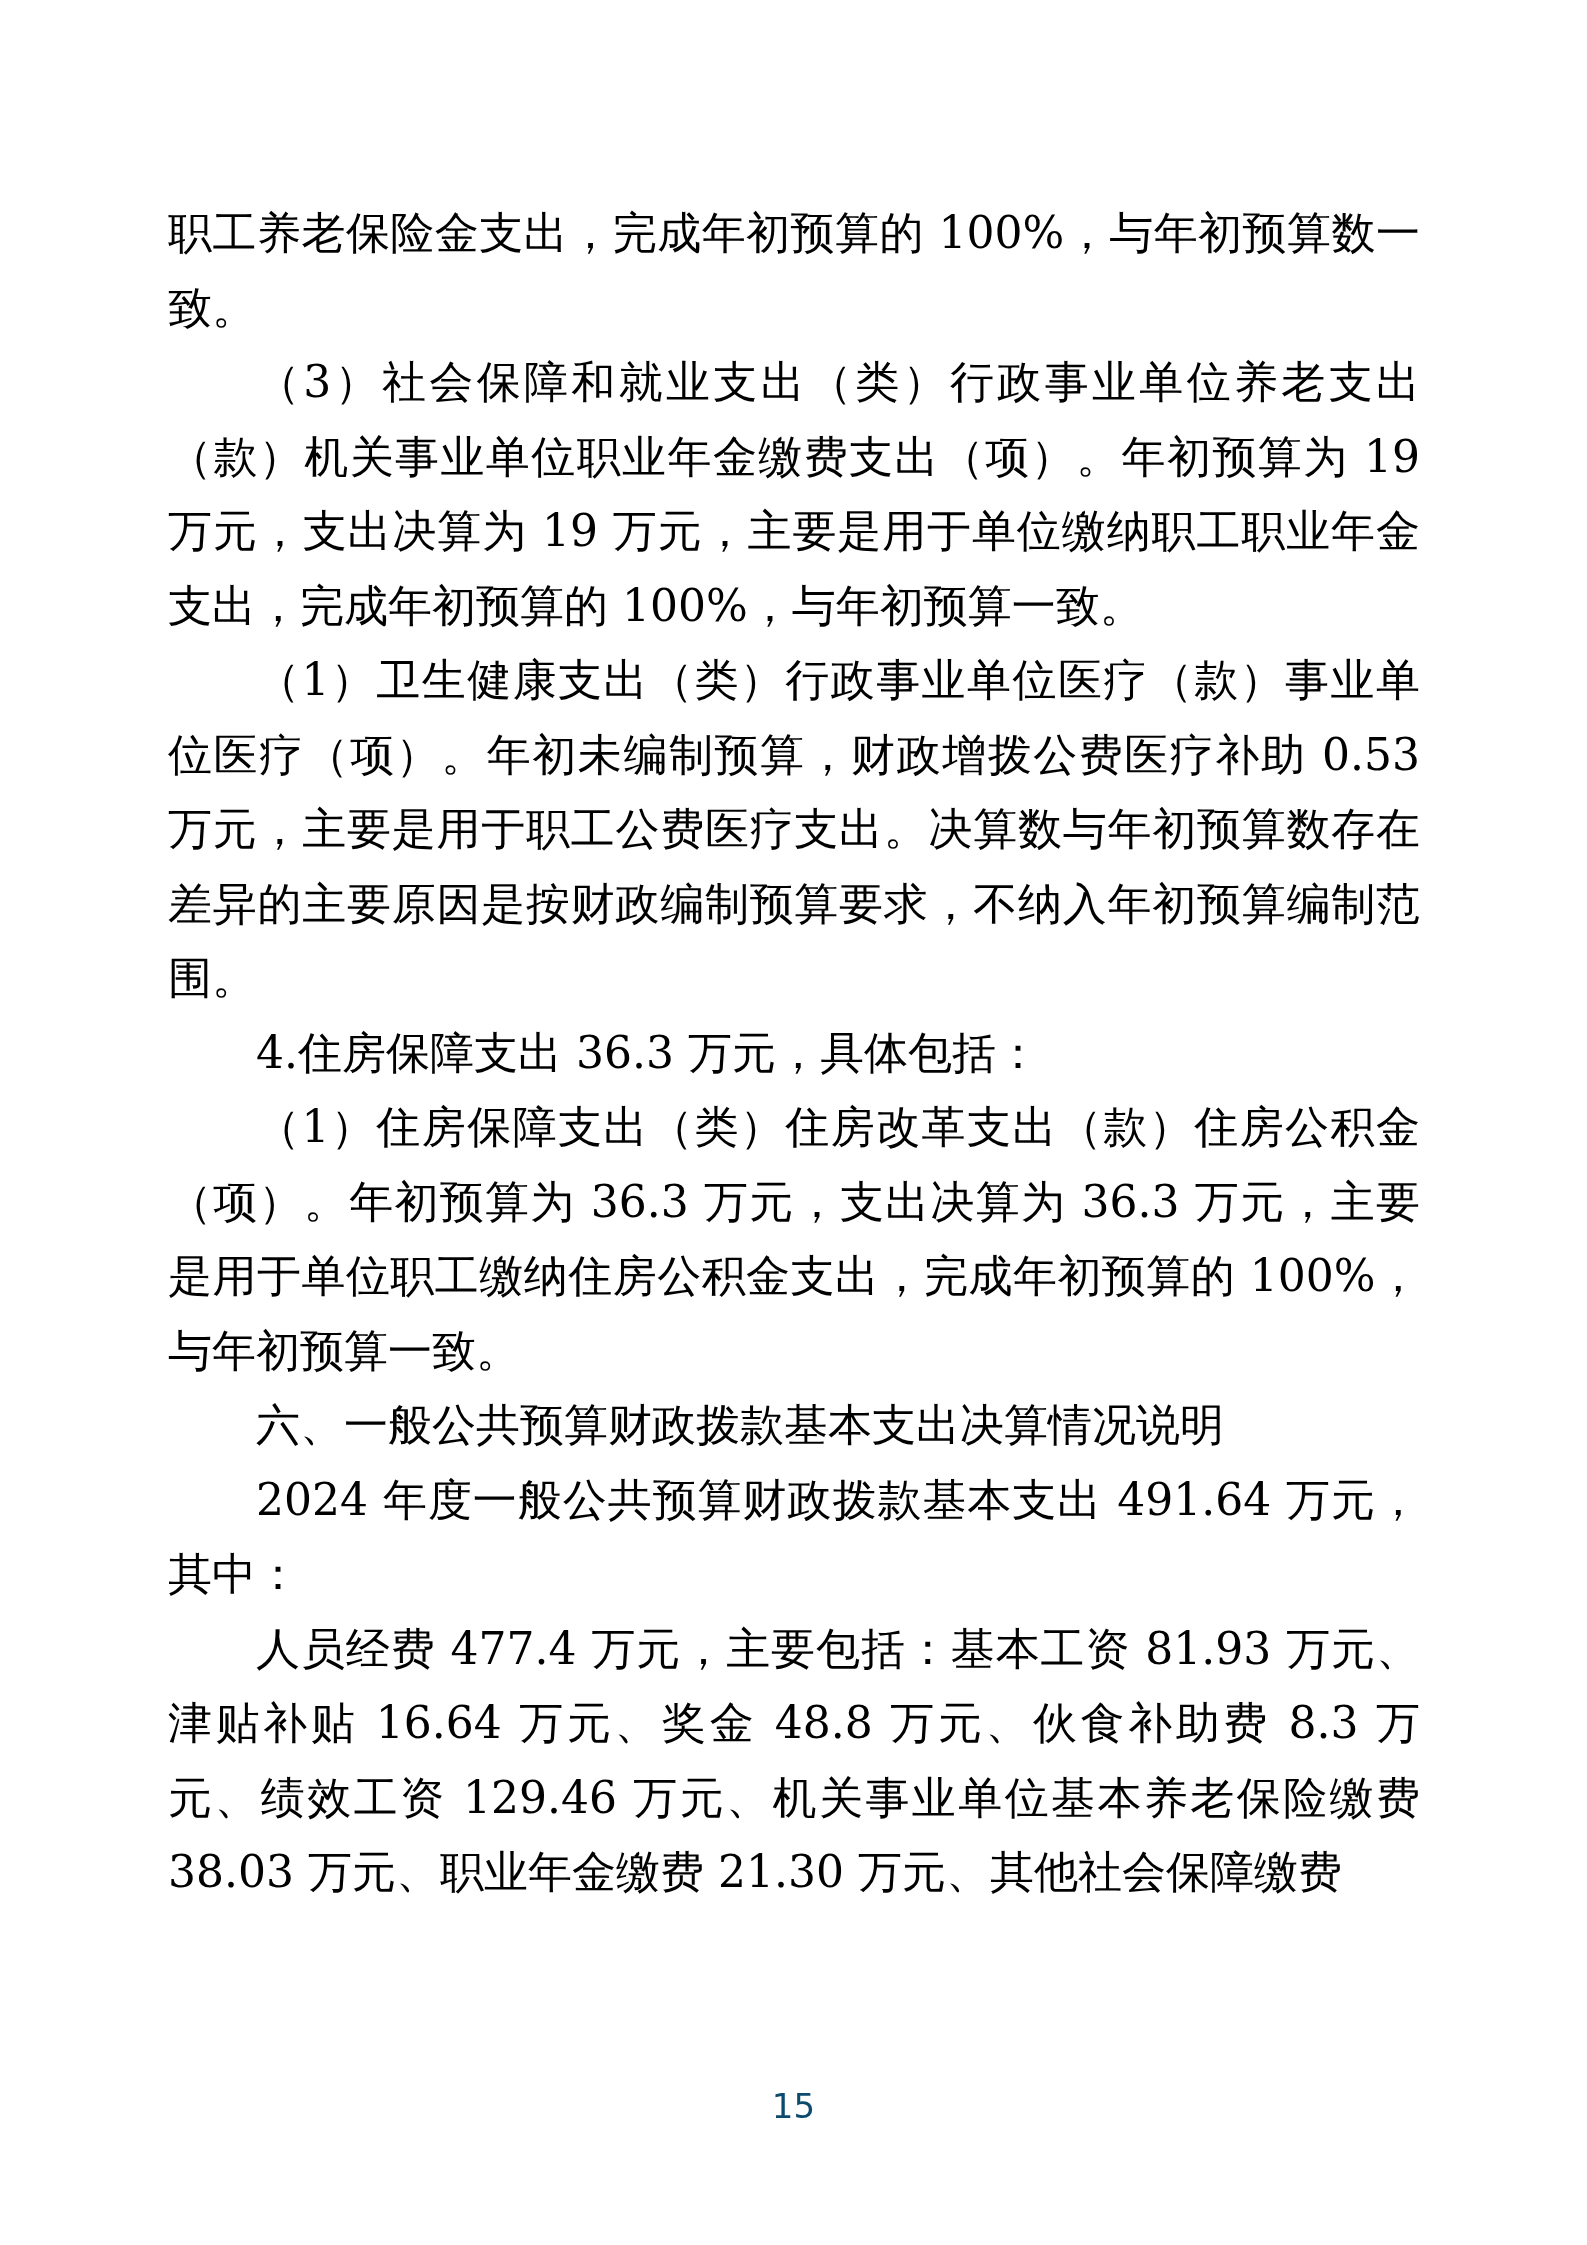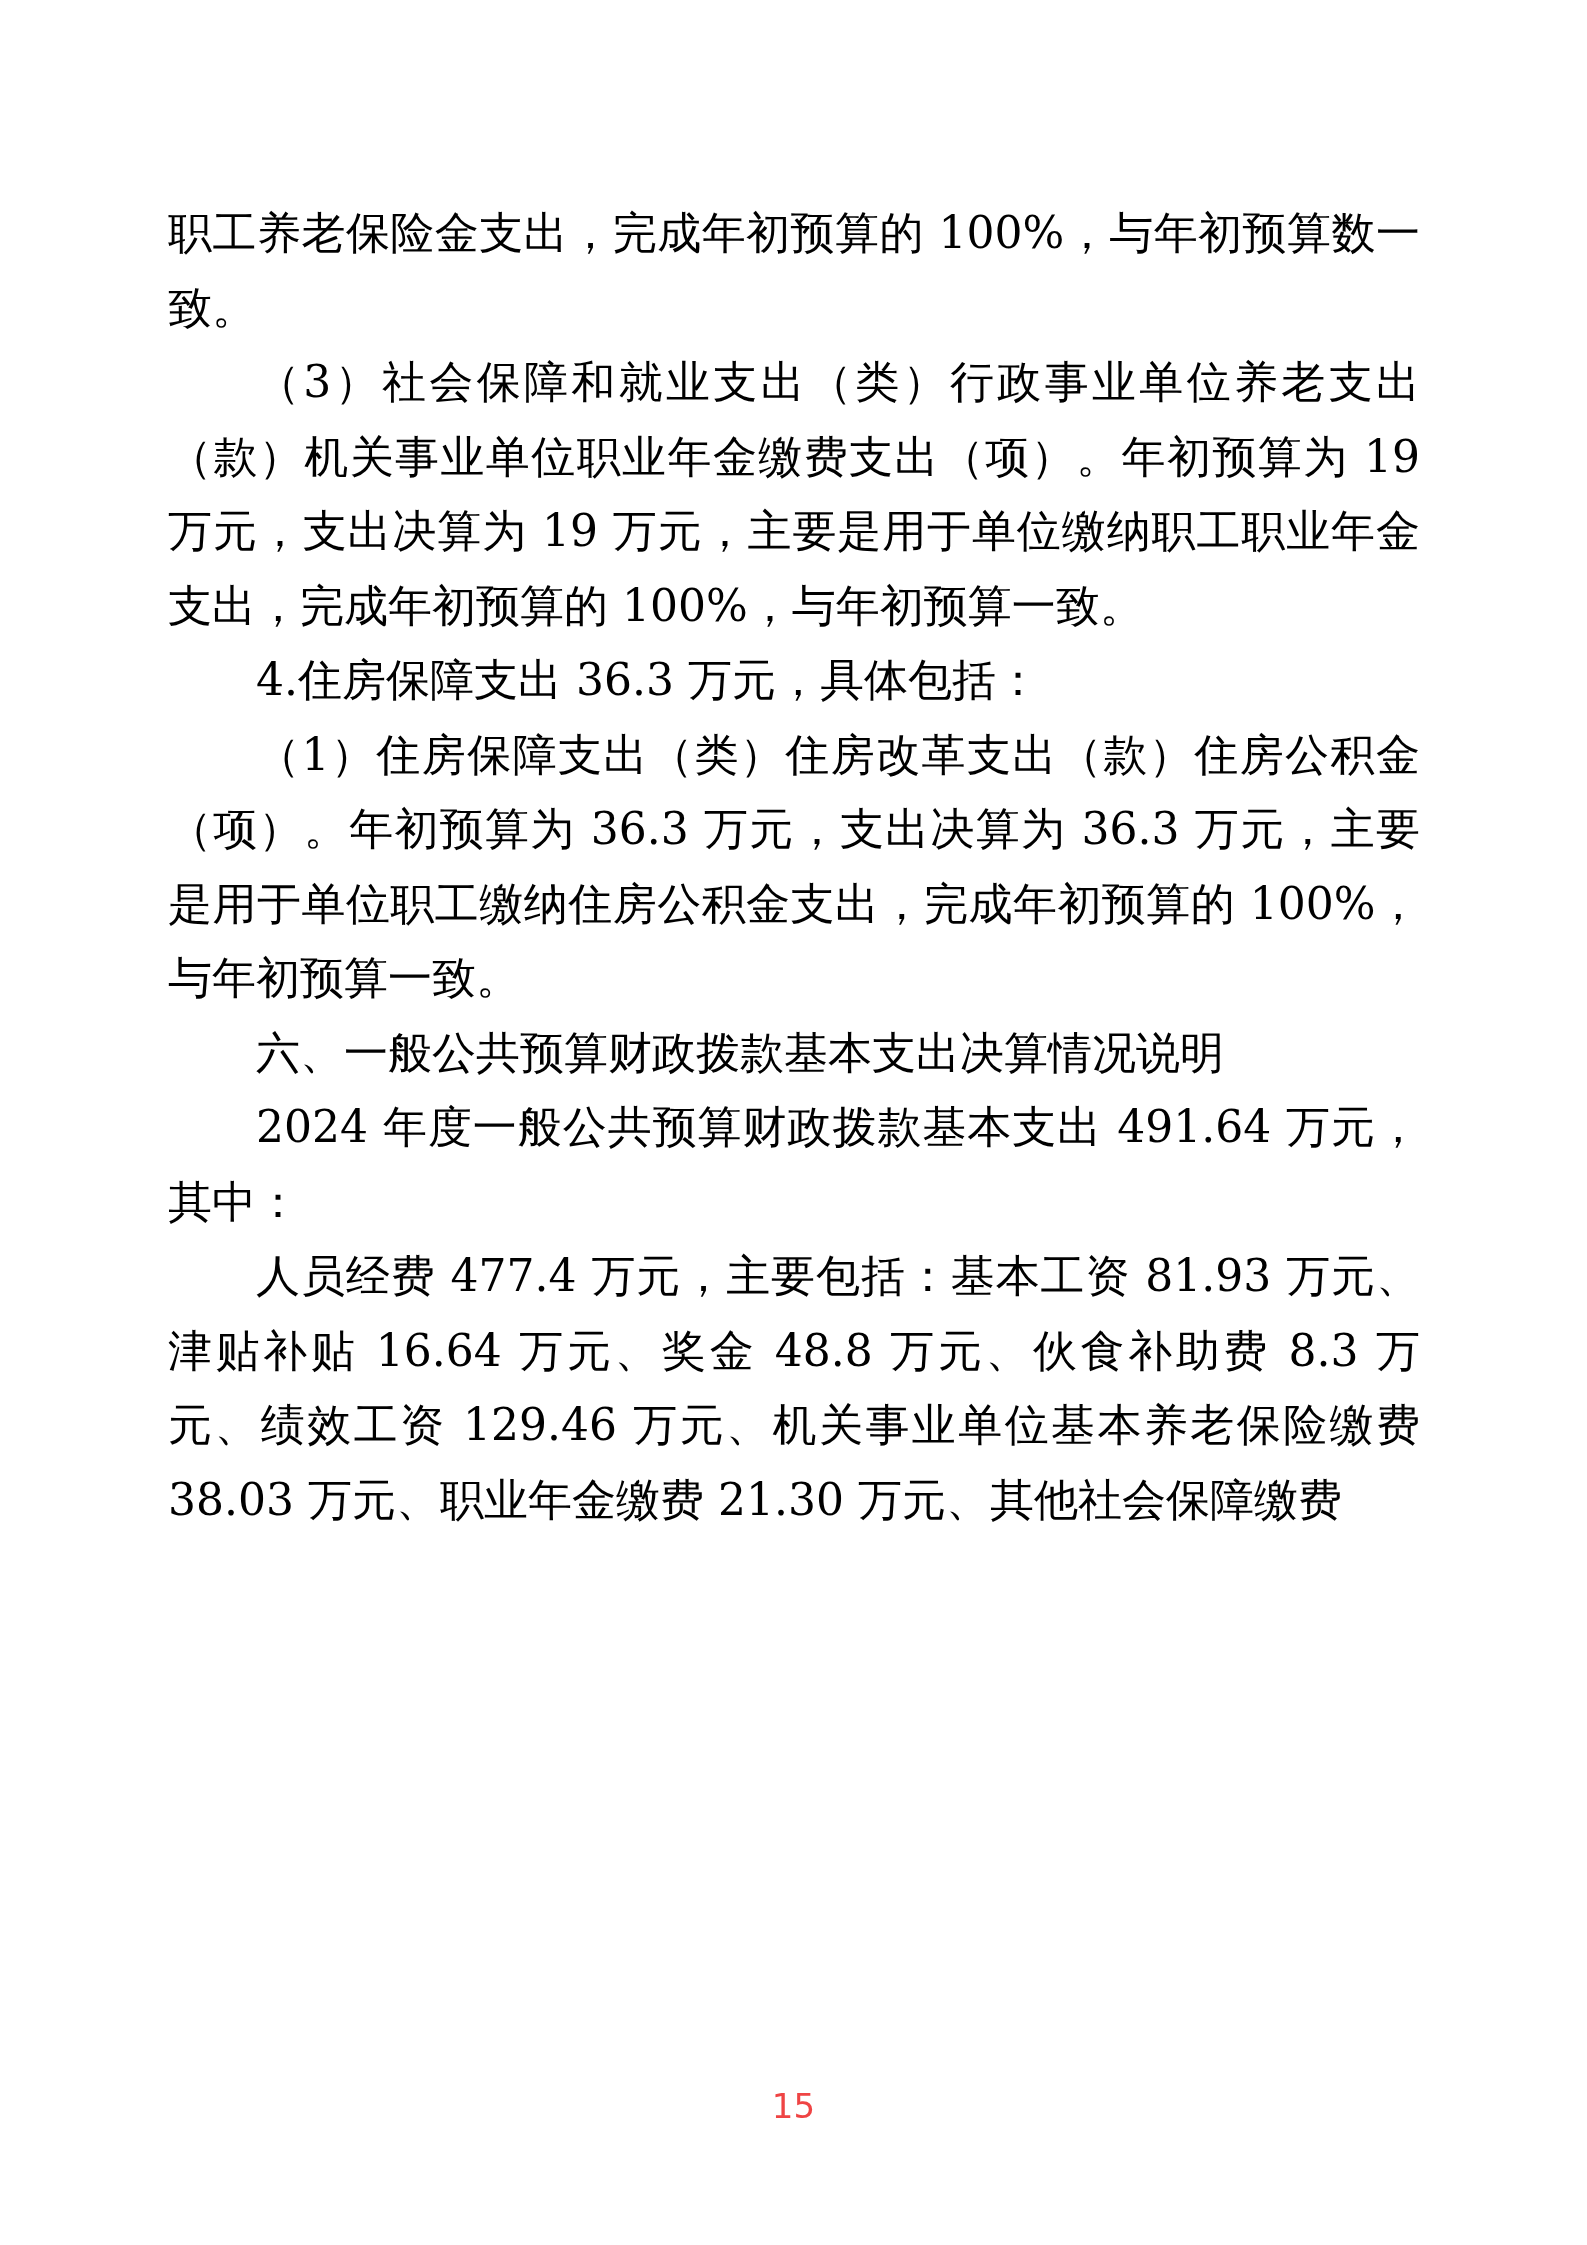--- a/index.html
+++ b/index.html
@@ -42,30 +42,31 @@
   }
   .footer {
     position: absolute;
     left: 0;
     top: 2086px;
     width: 100%;
     text-align: center;
     font-size: 34px;
     line-height: 40px;
     font-family: "DejaVu Sans", "Liberation Sans", sans-serif;
-    color: #ef4444;
+    color: #0c4a6e;
   }
 </style>
 </head>
 <body>
 
 <div class="page">
   <div class="content">
     <p class="continuation">职工养老保险金支出，完成年初预算的 100%，与年初预算数一致。</p>
     <p>（3）社会保障和就业支出（类）行政事业单位养老支出（款）机关事业单位职业年金缴费支出（项）。年初预算为 19 万元，支出决算为 19 万元，主要是用于单位缴纳职工职业年金支出，完成年初预算的 100%，与年初预算一致。</p>
+    <p>（1）卫生健康支出（类）行政事业单位医疗（款）事业单位医疗（项）。年初未编制预算，财政增拨公费医疗补助 0.53 万元，主要是用于职工公费医疗支出。决算数与年初预算数存在差异的主要原因是按财政编制预算要求，不纳入年初预算编制范围。</p>
     <p>4.住房保障支出 36.3 万元，具体包括：</p>
     <p>（1）住房保障支出（类）住房改革支出（款）住房公积金（项）。年初预算为 36.3 万元，支出决算为 36.3 万元，主要是用于单位职工缴纳住房公积金支出，完成年初预算的 100%，与年初预算一致。</p>
     <p class="heading">六、一般公共预算财政拨款基本支出决算情况说明</p>
     <p>2024 年度一般公共预算财政拨款基本支出 491.64 万元，其中：</p>
     <p>人员经费 477.4 万元，主要包括：基本工资 81.93 万元、津贴补贴 16.64 万元、奖金 48.8 万元、伙食补助费 8.3 万元、绩效工资 129.46 万元、机关事业单位基本养老保险缴费 38.03 万元、职业年金缴费 21.30 万元、其他社会保障缴费</p>
   </div>
 
   <div class="footer">
     <span>15</span>
   </div>

